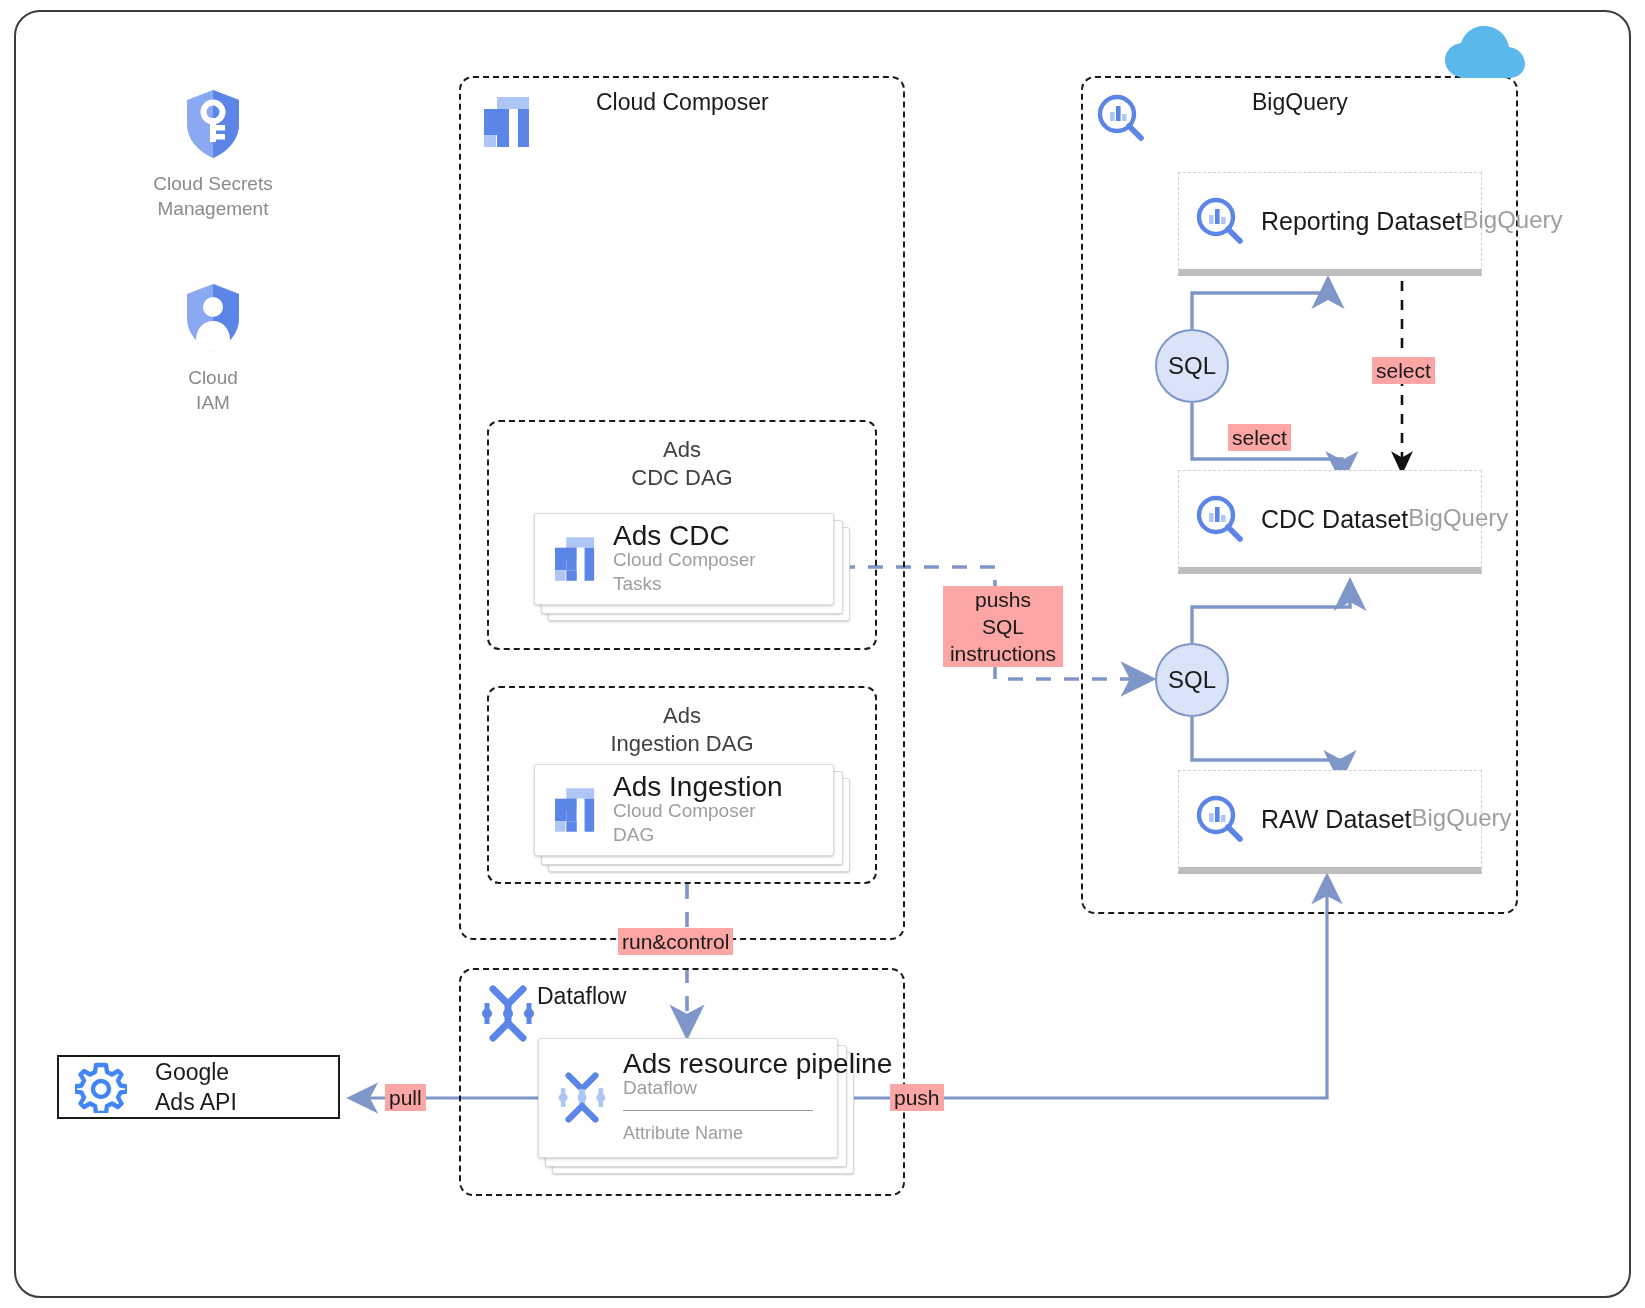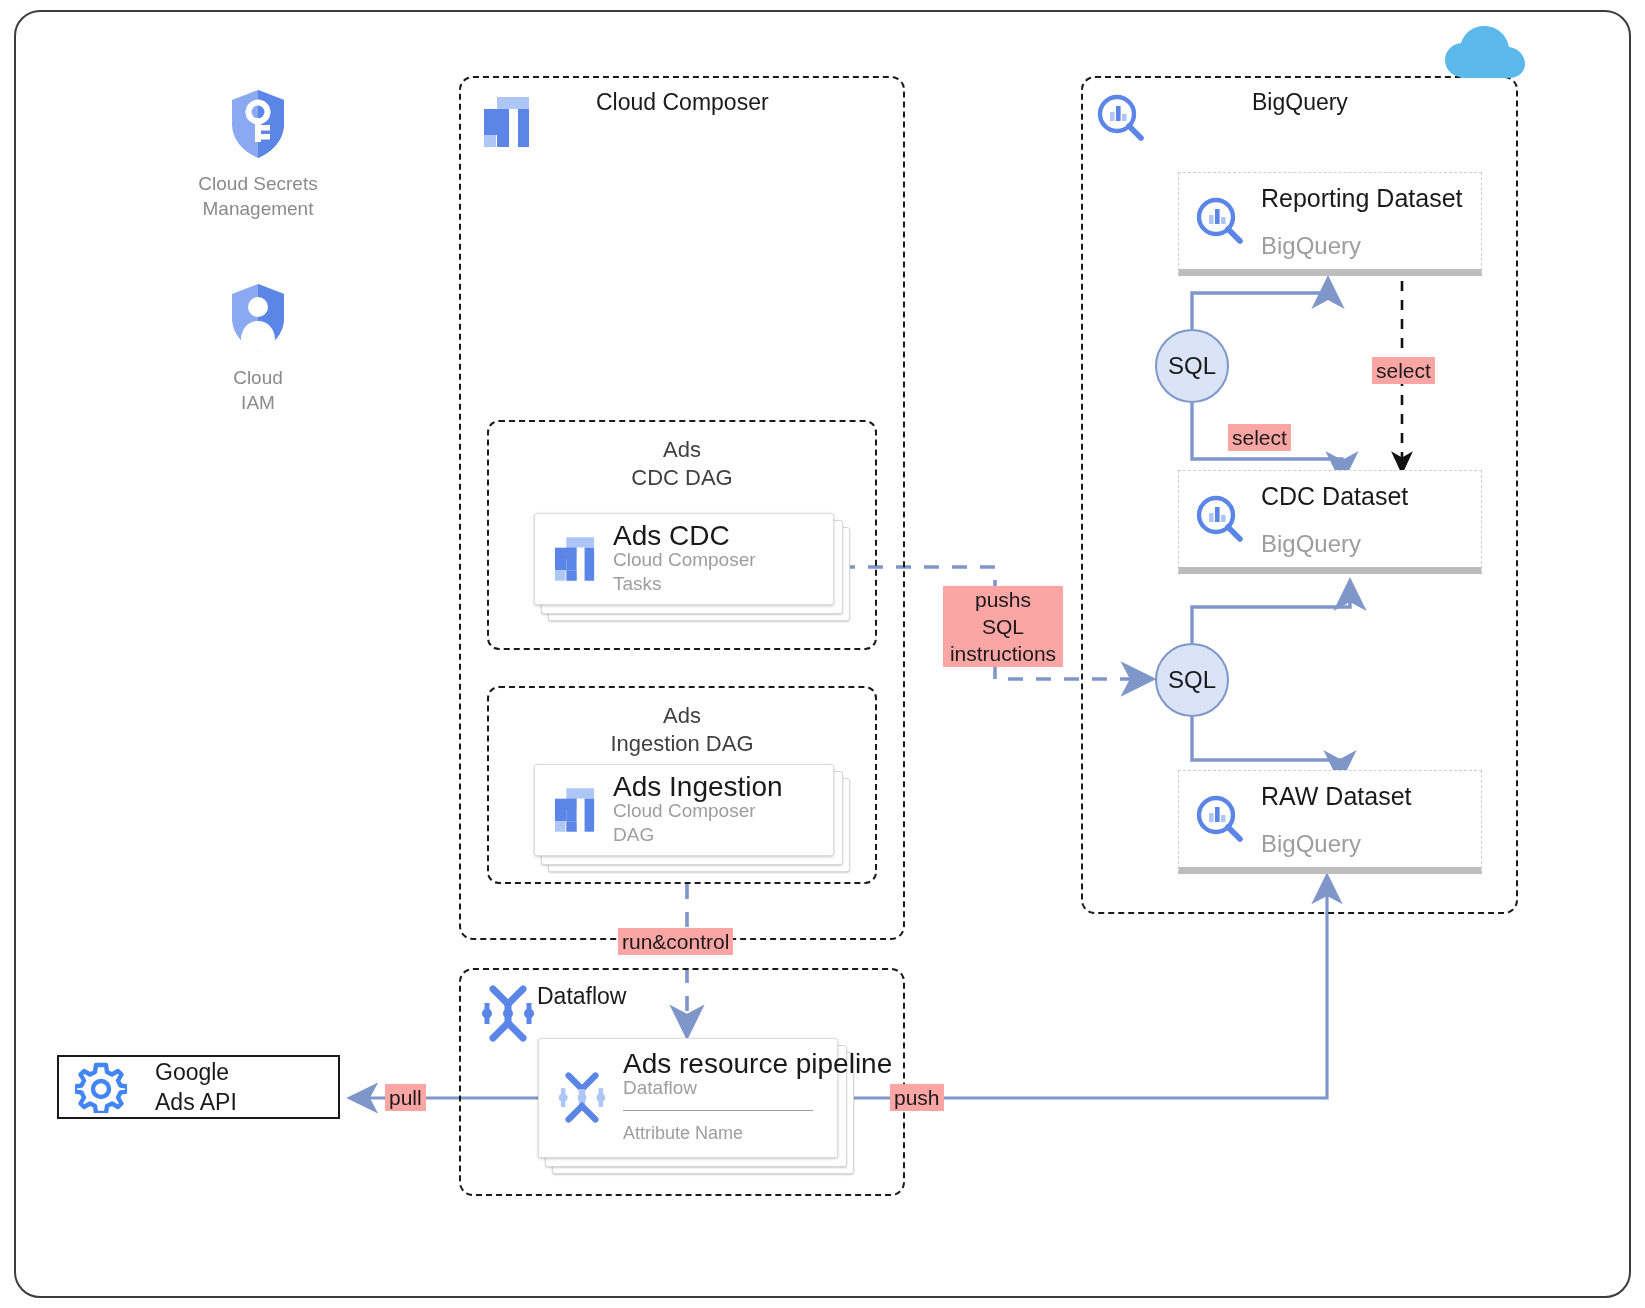--- a/index.html
+++ b/index.html
@@ -29,32 +29,32 @@
   .card-text{display:flex;flex-direction:column;justify-content:center;}
   .card-title{font-size:28px;color:#1a1a1a;line-height:25px;white-space:nowrap;}
   .card-sub{font-size:19px;color:#9e9e9e;line-height:24px;white-space:nowrap;}
   .card-divider{height:1px;background:#9e9e9e;margin:10px 0 0 0;}
   .card-attr{font-size:18px;color:#9e9e9e;line-height:24px;margin-top:10px;white-space:nowrap;}
 
   
   .dataset{position:absolute;background:#fff;border:1px dashed #cfcfcf;box-sizing:border-box;
            display:flex;align-items:center;border-bottom:7px solid #bdbdbd;}
   .dataset .ds-ico{flex:0 0 auto;display:flex;align-items:center;justify-content:center;}
-  .dataset .ds-text{display:flex;flex-direction:column;gap:17px;}
+  .dataset .ds-text{display:flex;flex-direction:row;}
   .ds-title{font-size:25px;color:#1a1a1a;line-height:32px;white-space:nowrap;}
   .ds-sub{font-size:24px;color:#9e9e9e;line-height:30px;white-space:nowrap;}
 
   
   .sqlnode{position:absolute;width:74px;height:74px;border-radius:50%;
            background:#dae3f7;border:2px solid #7f96c9;
            display:flex;align-items:center;justify-content:center;
            font-size:24px;color:#1a1a1a;box-sizing:border-box;}
 
   
-  .svc{position:absolute;display:flex;flex-direction:column;align-items:center;margin-left:45px;}
+  .svc{position:absolute;display:flex;flex-direction:column;align-items:center;}
   .svc-label{font-size:19px;color:#8a8a8a;text-align:center;line-height:25px;margin-top:7px;}
 
   
   .plainbox{position:absolute;border:2px solid #1a1a1a;background:#fff;box-sizing:border-box;
             display:flex;align-items:center;}
   .plainbox .pb-text{font-size:23px;color:#1a1a1a;line-height:30px;}
 
   
   .elabel{position:absolute;font-size:21px;color:#1a1a1a;background:#fca5a5;
           padding:0 4px;white-space:nowrap;text-align:center;line-height:27px;}

